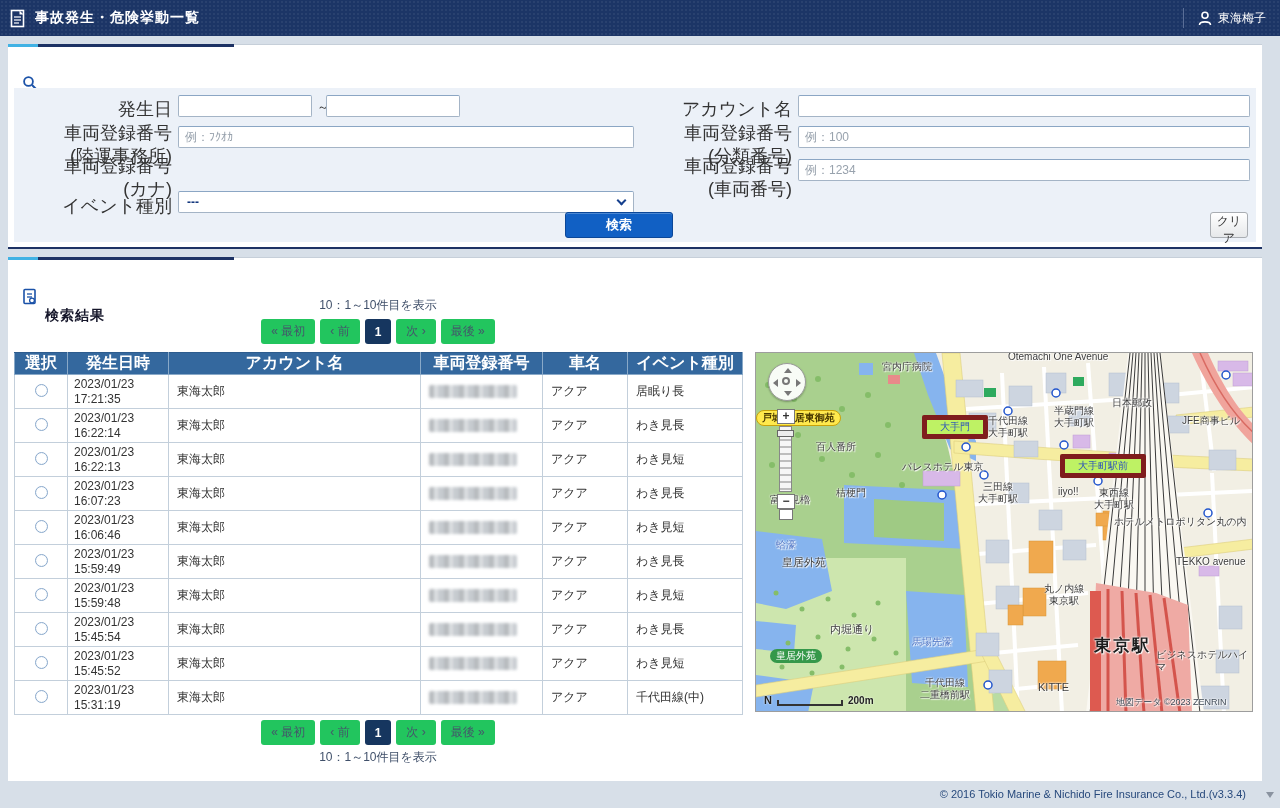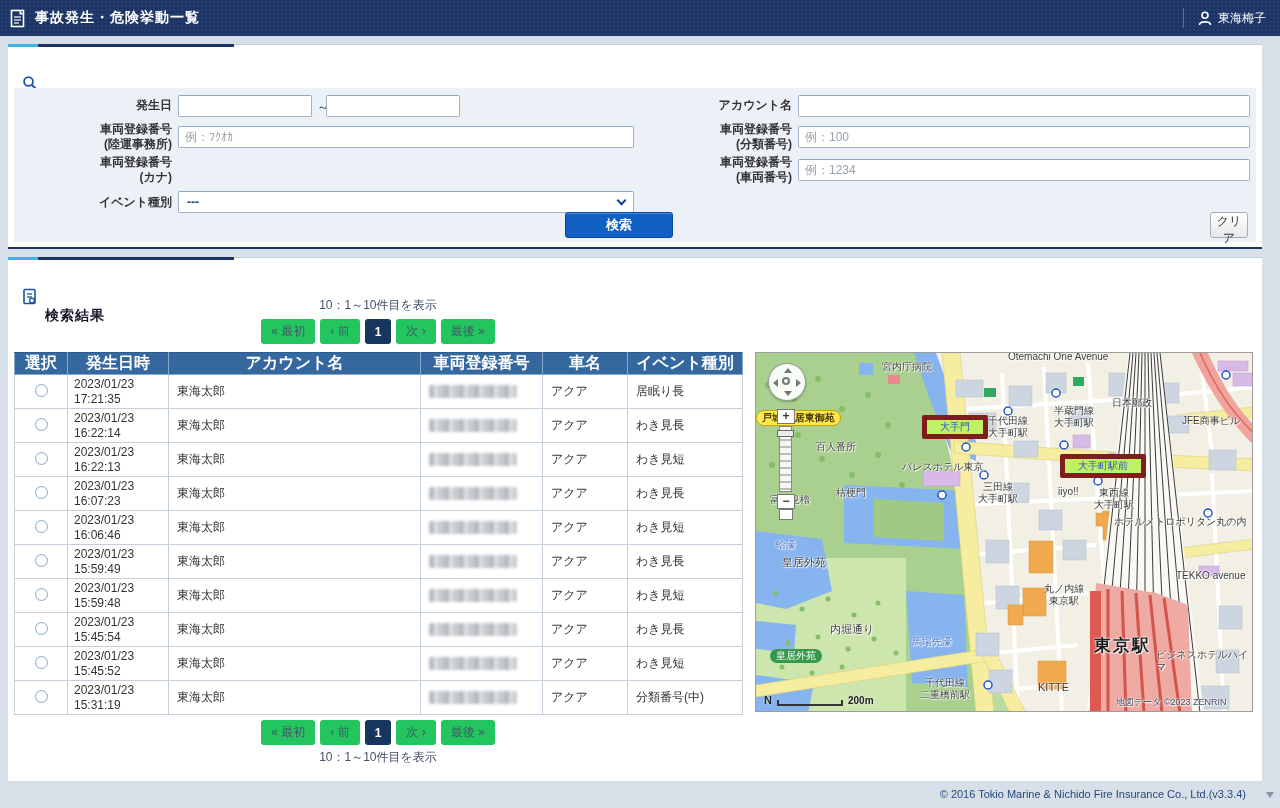--- a/index.html
+++ b/index.html
@@ -24,21 +24,21 @@
   .panel-results { top:257px; height:524px; }
   .tabline { position:absolute; left:0; top:0; width:100%; height:3px; background:transparent; }
   .tabline::before { content:""; position:absolute; left:0; top:0; width:30px; height:3px; background:#41b2e4; }
   .tabline::after { content:""; position:absolute; left:30px; top:0; width:196px; height:3px; background:#1d3264; }
   .tabline .rest { position:absolute; left:226px; top:0; right:0; height:1px; background:#c6cfd9; }
   .sec-head { position:absolute; left:14px; top:10px; display:flex; align-items:center; gap:8px; }
   .sec-head .t { font-size:14px; font-weight:bold; color:#15162a; letter-spacing:1px;margin-top:40px; }
 
   
   .form-area { position:absolute; left:6px; top:44px; width:1242px; height:154px; background:#ecf1f8; }
-  .flabel { position:absolute; font-size:12px; font-weight:bold; color:#333; text-align:right; white-space:pre-line; line-height:1.25; }
+  .flabel { position:absolute; font-size:18px; font-weight:normal; color:#333; text-align:right; white-space:pre-line; line-height:1.25; }
   .tin { position:absolute; height:22px; border:1px solid #a4b4c6; border-top:1px solid #8ba6c4; border-radius:2px;
     background:#fff; font-size:12px; padding:0 6px; color:#333; font-family:inherit; }
   .tin::placeholder { color:#98a2ad; }
   .tilde { position:absolute; font-size:12px; color:#333; }
   .selectbox { position:absolute; height:22px; border:1px solid #a4b4c6; border-top:1px solid #8ba6c4; border-radius:2px;
     background:#fff; display:flex; align-items:center; justify-content:space-between; padding:0 8px; cursor:pointer; }
   .selectbox .val { font-size:12px; color:#14387e; font-weight:bold; }
   .chev { width:7px; height:7px; border-right:2px solid #16408e; border-bottom:2px solid #16408e; transform:rotate(45deg); margin-top:-3px; }
   .btn-search { position:absolute; left:557px; top:168px; width:108px; height:26px; background:#1160c4;
     border:1px solid #0b4798; border-radius:3px; color:#fff; font-size:13px; font-weight:bold; cursor:pointer;
@@ -341,21 +341,21 @@
         <td class="c-sel"><span class="radio"></span></td>
         <td>
             <span class="dt">2023/01/23</span>
             <span class="dt">15:31:19</span>
           </td>
         <td class="cell-pad">東海太郎</td>
         <td>
             <div class="redact"></div>
           </td>
         <td class="cell-pad">アクア</td>
-        <td class="cell-pad">分類番号(中)</td>
+        <td class="cell-pad">千代田線(中)</td>
       </tr>
     </tbody>
   </table>
 
   <div class="map">
     <svg width="498" height="360" viewBox="0 0 498 360">
       <rect width="498" height="360" fill="#f2efe4"></rect>
       <g>
         <path d="M0,0 H162 L178,45 192,95 206,155 215,225 220,295 224,360 H0 Z" fill="#a9d08e"></path>
         <rect x="0" y="205" width="150" height="155" fill="#cde6ae"></rect>
@@ -525,21 +525,21 @@
     <div class="mlabel" style="left:358px; top:163px;">ホテルメトロポリタン丸の内</div>
     <div class="mlabel" style="left:80px; top:134px;">桔梗門</div>
     <div class="mlabel" style="left:14px; top:141px;">富士見櫓</div>
     <div class="mlabel blue" style="left:20px; top:186px;">蛤濠</div>
     <div class="mlabel" style="left:26px; top:203px; font-size:11px;">皇居外苑</div>
     <div class="mlabel" style="left:74px; top:270px; font-size:11px;">内堀通り</div>
     <div class="mlabel blue" style="left:156px; top:283px;">馬場先濠</div>
     <div class="mlabel center" style="left:288px; top:230px;">丸ノ内線
 東京駅</div>
     <div class="mlabel big" style="left:338px; top:283px;">東京駅</div>
-    <div class="mlabel" style="left:420px; top:217px;">TEKKO avenue</div>
+    <div class="mlabel" style="left:420px; top:203px;">TEKKO avenue</div>
     <div class="mlabel" style="left:282px; top:328px; font-size:11px;">KITTE</div>
     <div class="mlabel center" style="left:164px; top:324px;">千代田線
 二重橋前駅</div>
     <div class="pill-green" style="left:14px; top:296px;">皇居外苑</div>
     <div class="mlabel" style="left:400px; top:296px;">ビジネスホテルハイマ</div>
     <div class="mlabel" style="left:426px; top:62px;">JFE商事ビル</div>
     <div class="mlabel small" style="left:360px; top:344px;">地図データ ©2023 ZENRIN</div>
 
     <div class="pan">
       <i class="n"></i>

